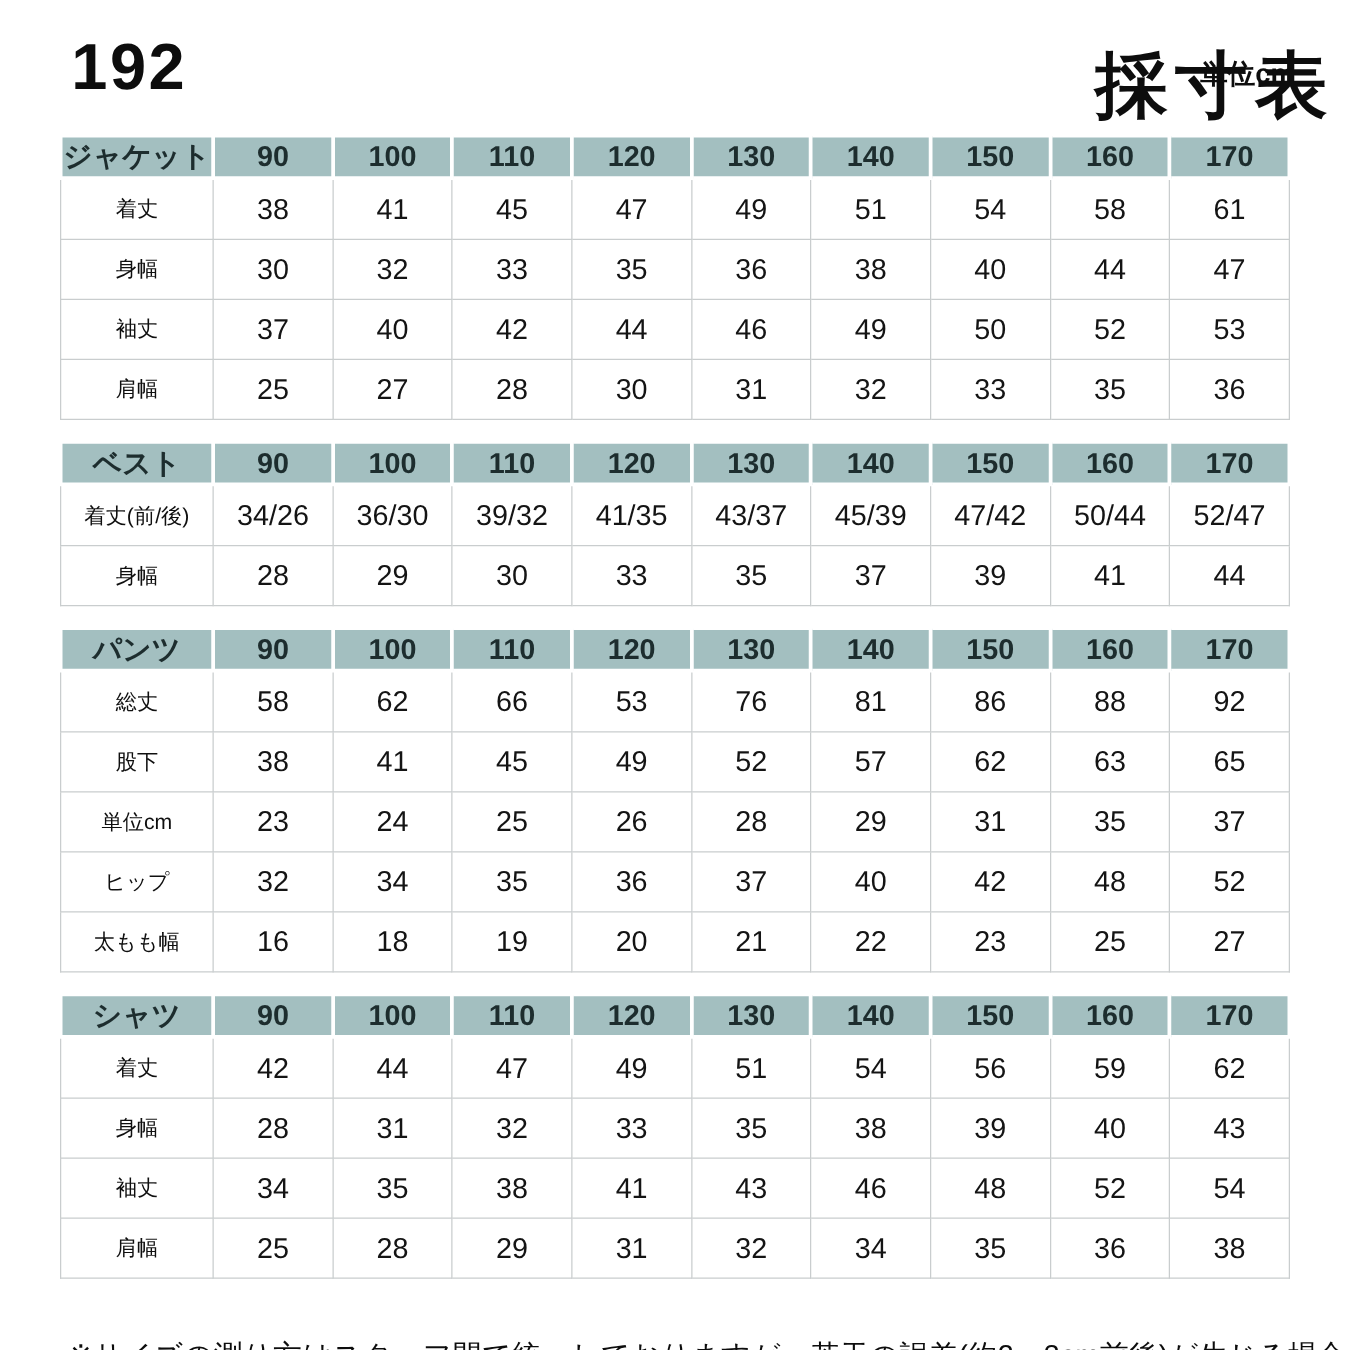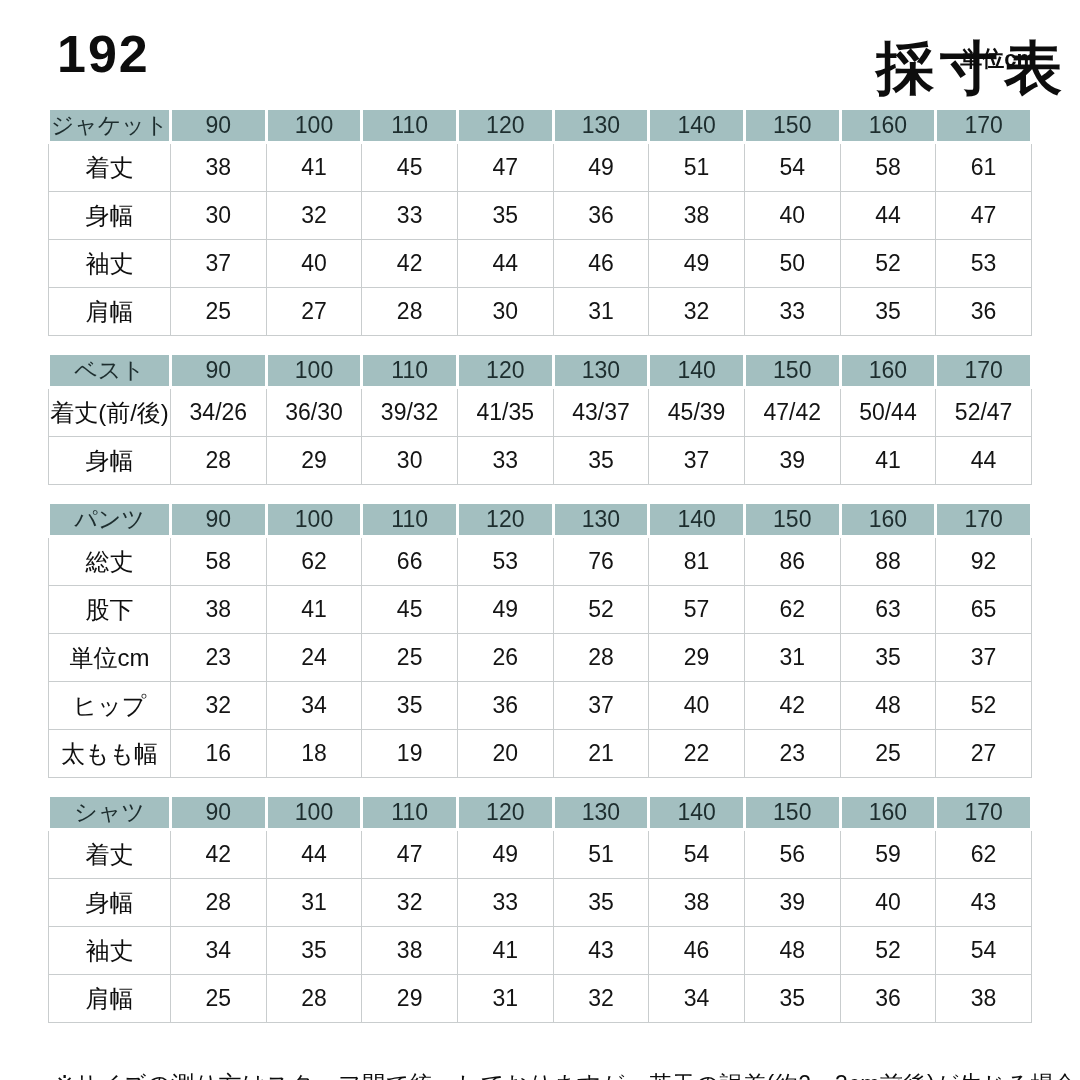--- a/index.html
+++ b/index.html
@@ -62,36 +62,36 @@
     table-layout: fixed;
     width: 986px;
     margin: 0 0 16px 0;
   }
   table.size-table th {
     background: #a3bfc0;
     border: 3px solid #ffffff;
     height: 26px;
     padding: 0;
     font-size: 23px;
-    font-weight: 400;
+    font-weight: 700;
     color: #1d2d2e;
   }
   table.size-table td {
     border: 1px solid #c9cdce;
     background: #ffffff;
     height: 47px;
     padding: 0;
     font-size: 23px;
     text-align: center;
     vertical-align: middle;
     color: #141414;
   }
   table.size-table td.row-label {
     font-weight: 500;
-    font-size: 24px;
+    font-size: 17px;
     color: #0f0f0f;
   }
   
   .footnote {
     margin: 46px 0 0 55px;
     font-size: 23px;
     font-weight: 500;
     color: #0d0d0d;
     letter-spacing: 0.5px;
   }

